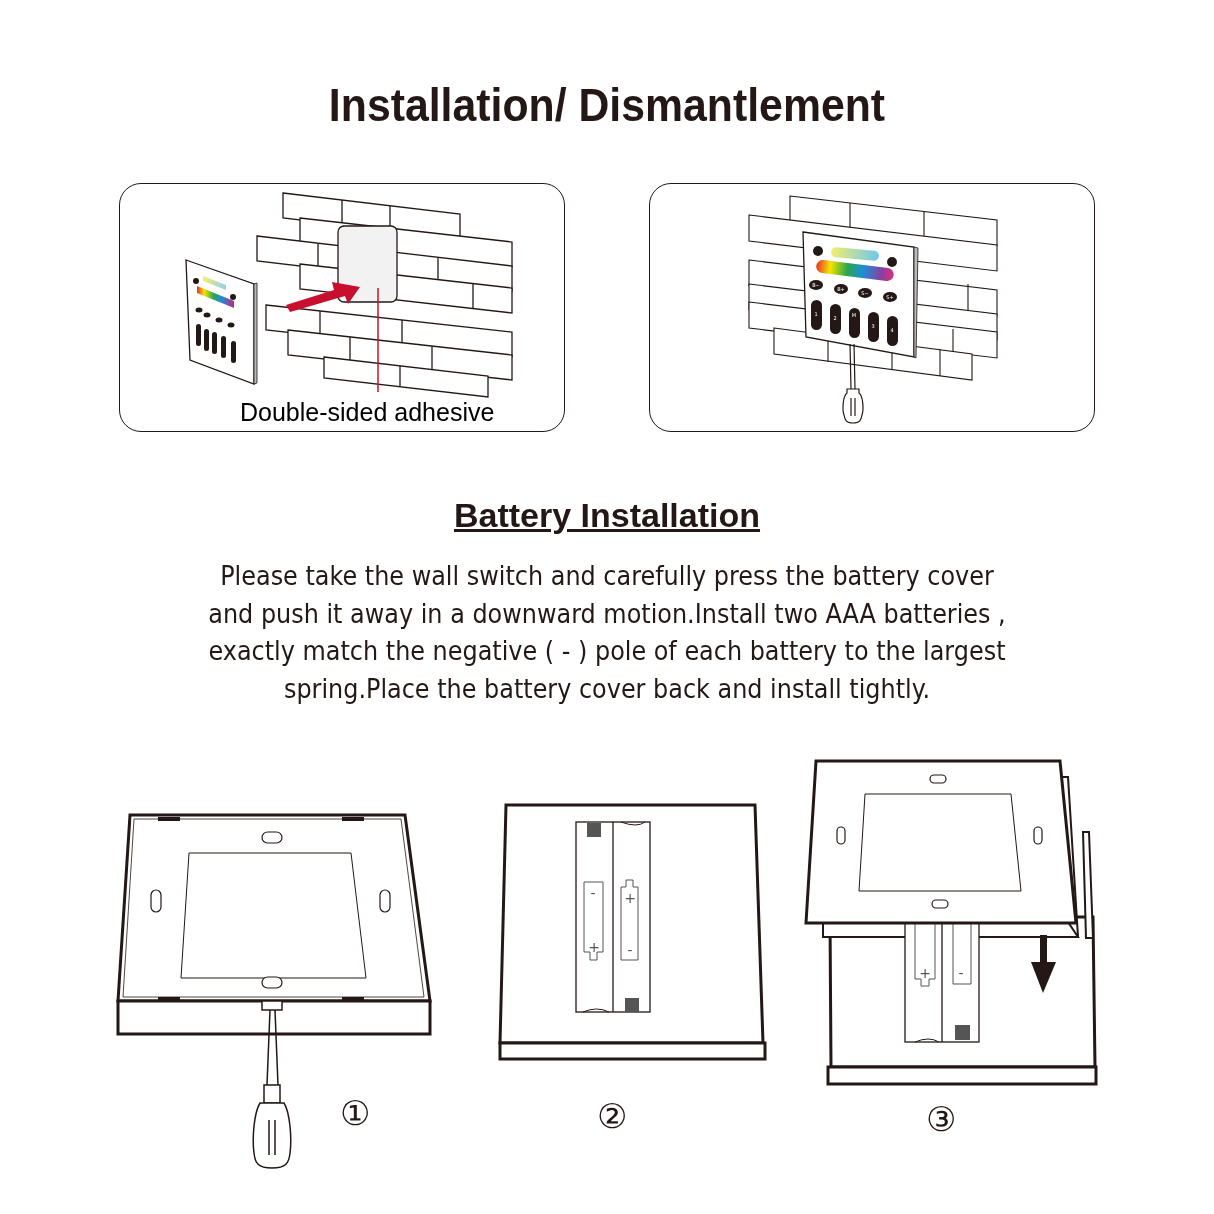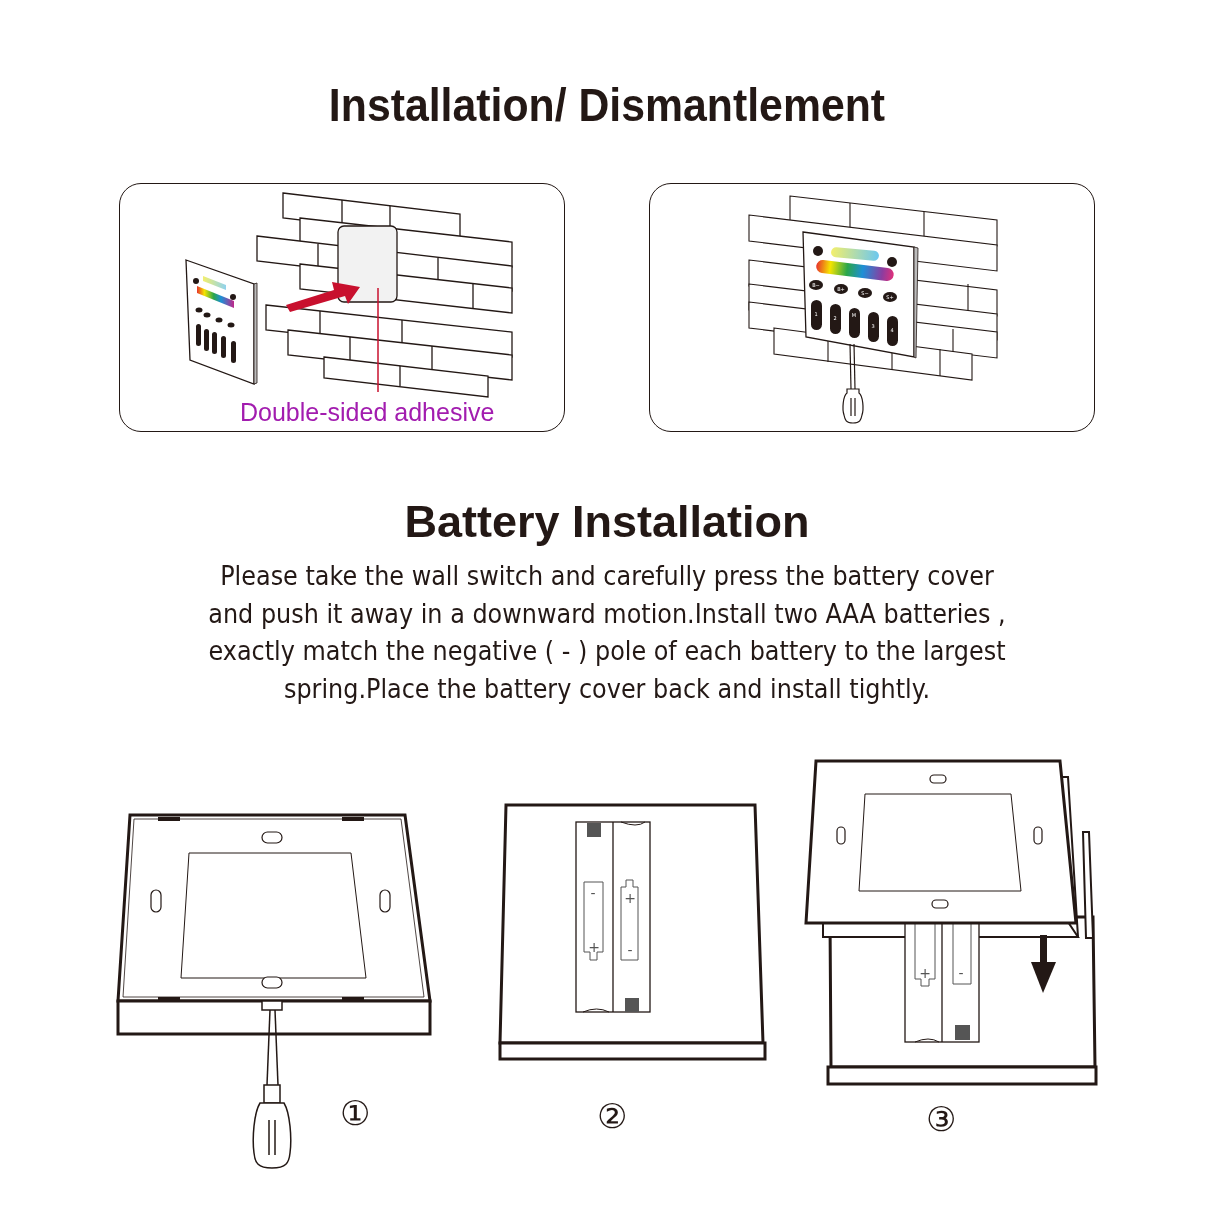--- a/index.html
+++ b/index.html
@@ -1,24 +1,24 @@
 <!DOCTYPE html>
 <html><head>
 <meta charset="utf-8">
 <style>
   html, body { margin:0; padding:0; background:#ffffff; }
   body { width:1214px; height:1214px; position:relative; overflow:hidden; font-family:"Liberation Sans", sans-serif; color:#231815; }
   .title { position:absolute; left:0; width:1214px; text-align:center; font-weight:bold; color:#231815; letter-spacing:0px; }
   #t1 { top:78px; font-size:46px; transform:scaleX(0.93); }
-  #t2 { top:496px; font-size:45px; }
+  #t2 { top:496px; font-size:34px;text-decoration:underline; }
   .para { position:absolute; top:558px; left:130px; width:954px; text-align:center; font-family:"DejaVu Sans", sans-serif; font-size:26px; line-height:37.5px; color:#231815; transform:scaleX(0.92); transform-origin:center top; }
   .para span { display:block; white-space:nowrap; }
   .panel { position:absolute; top:183px; width:446px; height:249px; border:1.5px solid #231815; border-radius:22px; box-sizing:border-box; overflow:hidden; }
   #p1 { left:119px; } #p2 { left:649px; }
-  .adh-label { position:absolute; left:240px; top:398px; font-size:25px; color:#a21caf; font-family:"Liberation Sans", sans-serif; }
+  .adh-label { position:absolute; left:240px; top:398px; font-size:25px; color:#000000; font-family:"Liberation Sans", sans-serif; }
   .fig { position:absolute; }
   .stepnum { position:absolute; font-family:"DejaVu Serif", serif; font-size:34px; color:#231815; }
   svg { display:block; }
 </style>
 </head>
 <body>
 
 <div id="t1" class="title">Installation/ Dismantlement</div>
 
 <div id="p1" class="panel">

